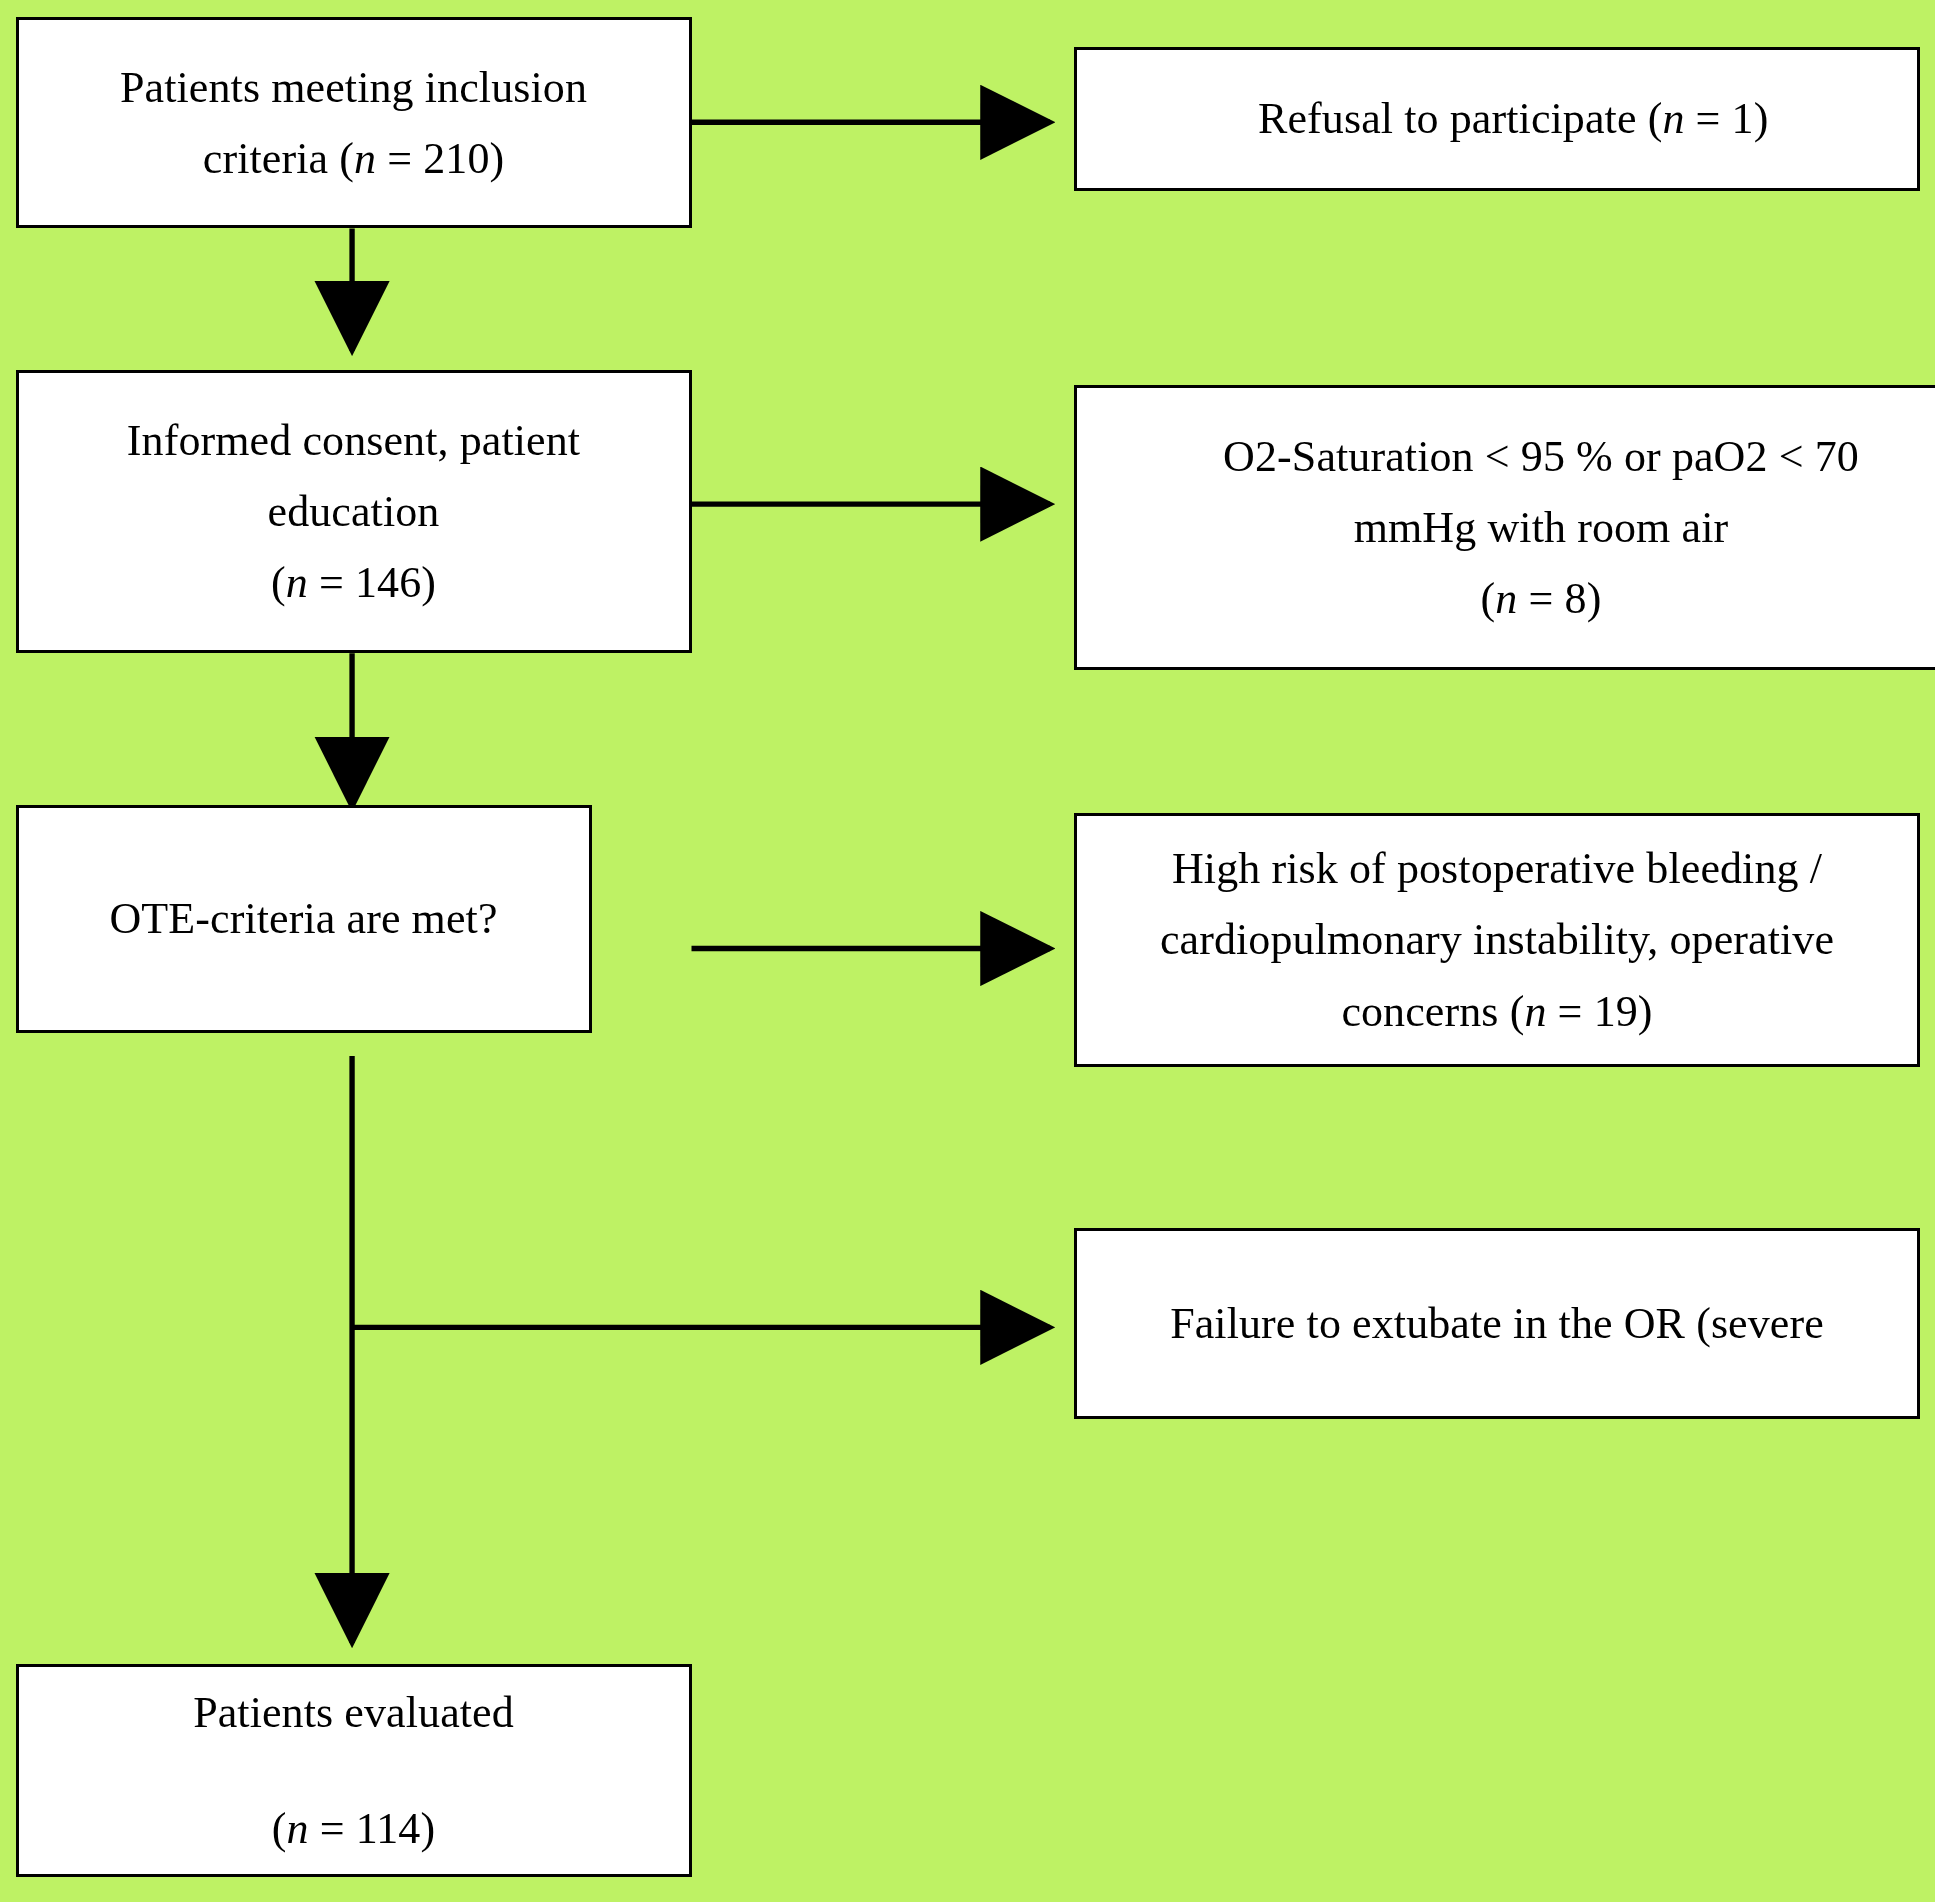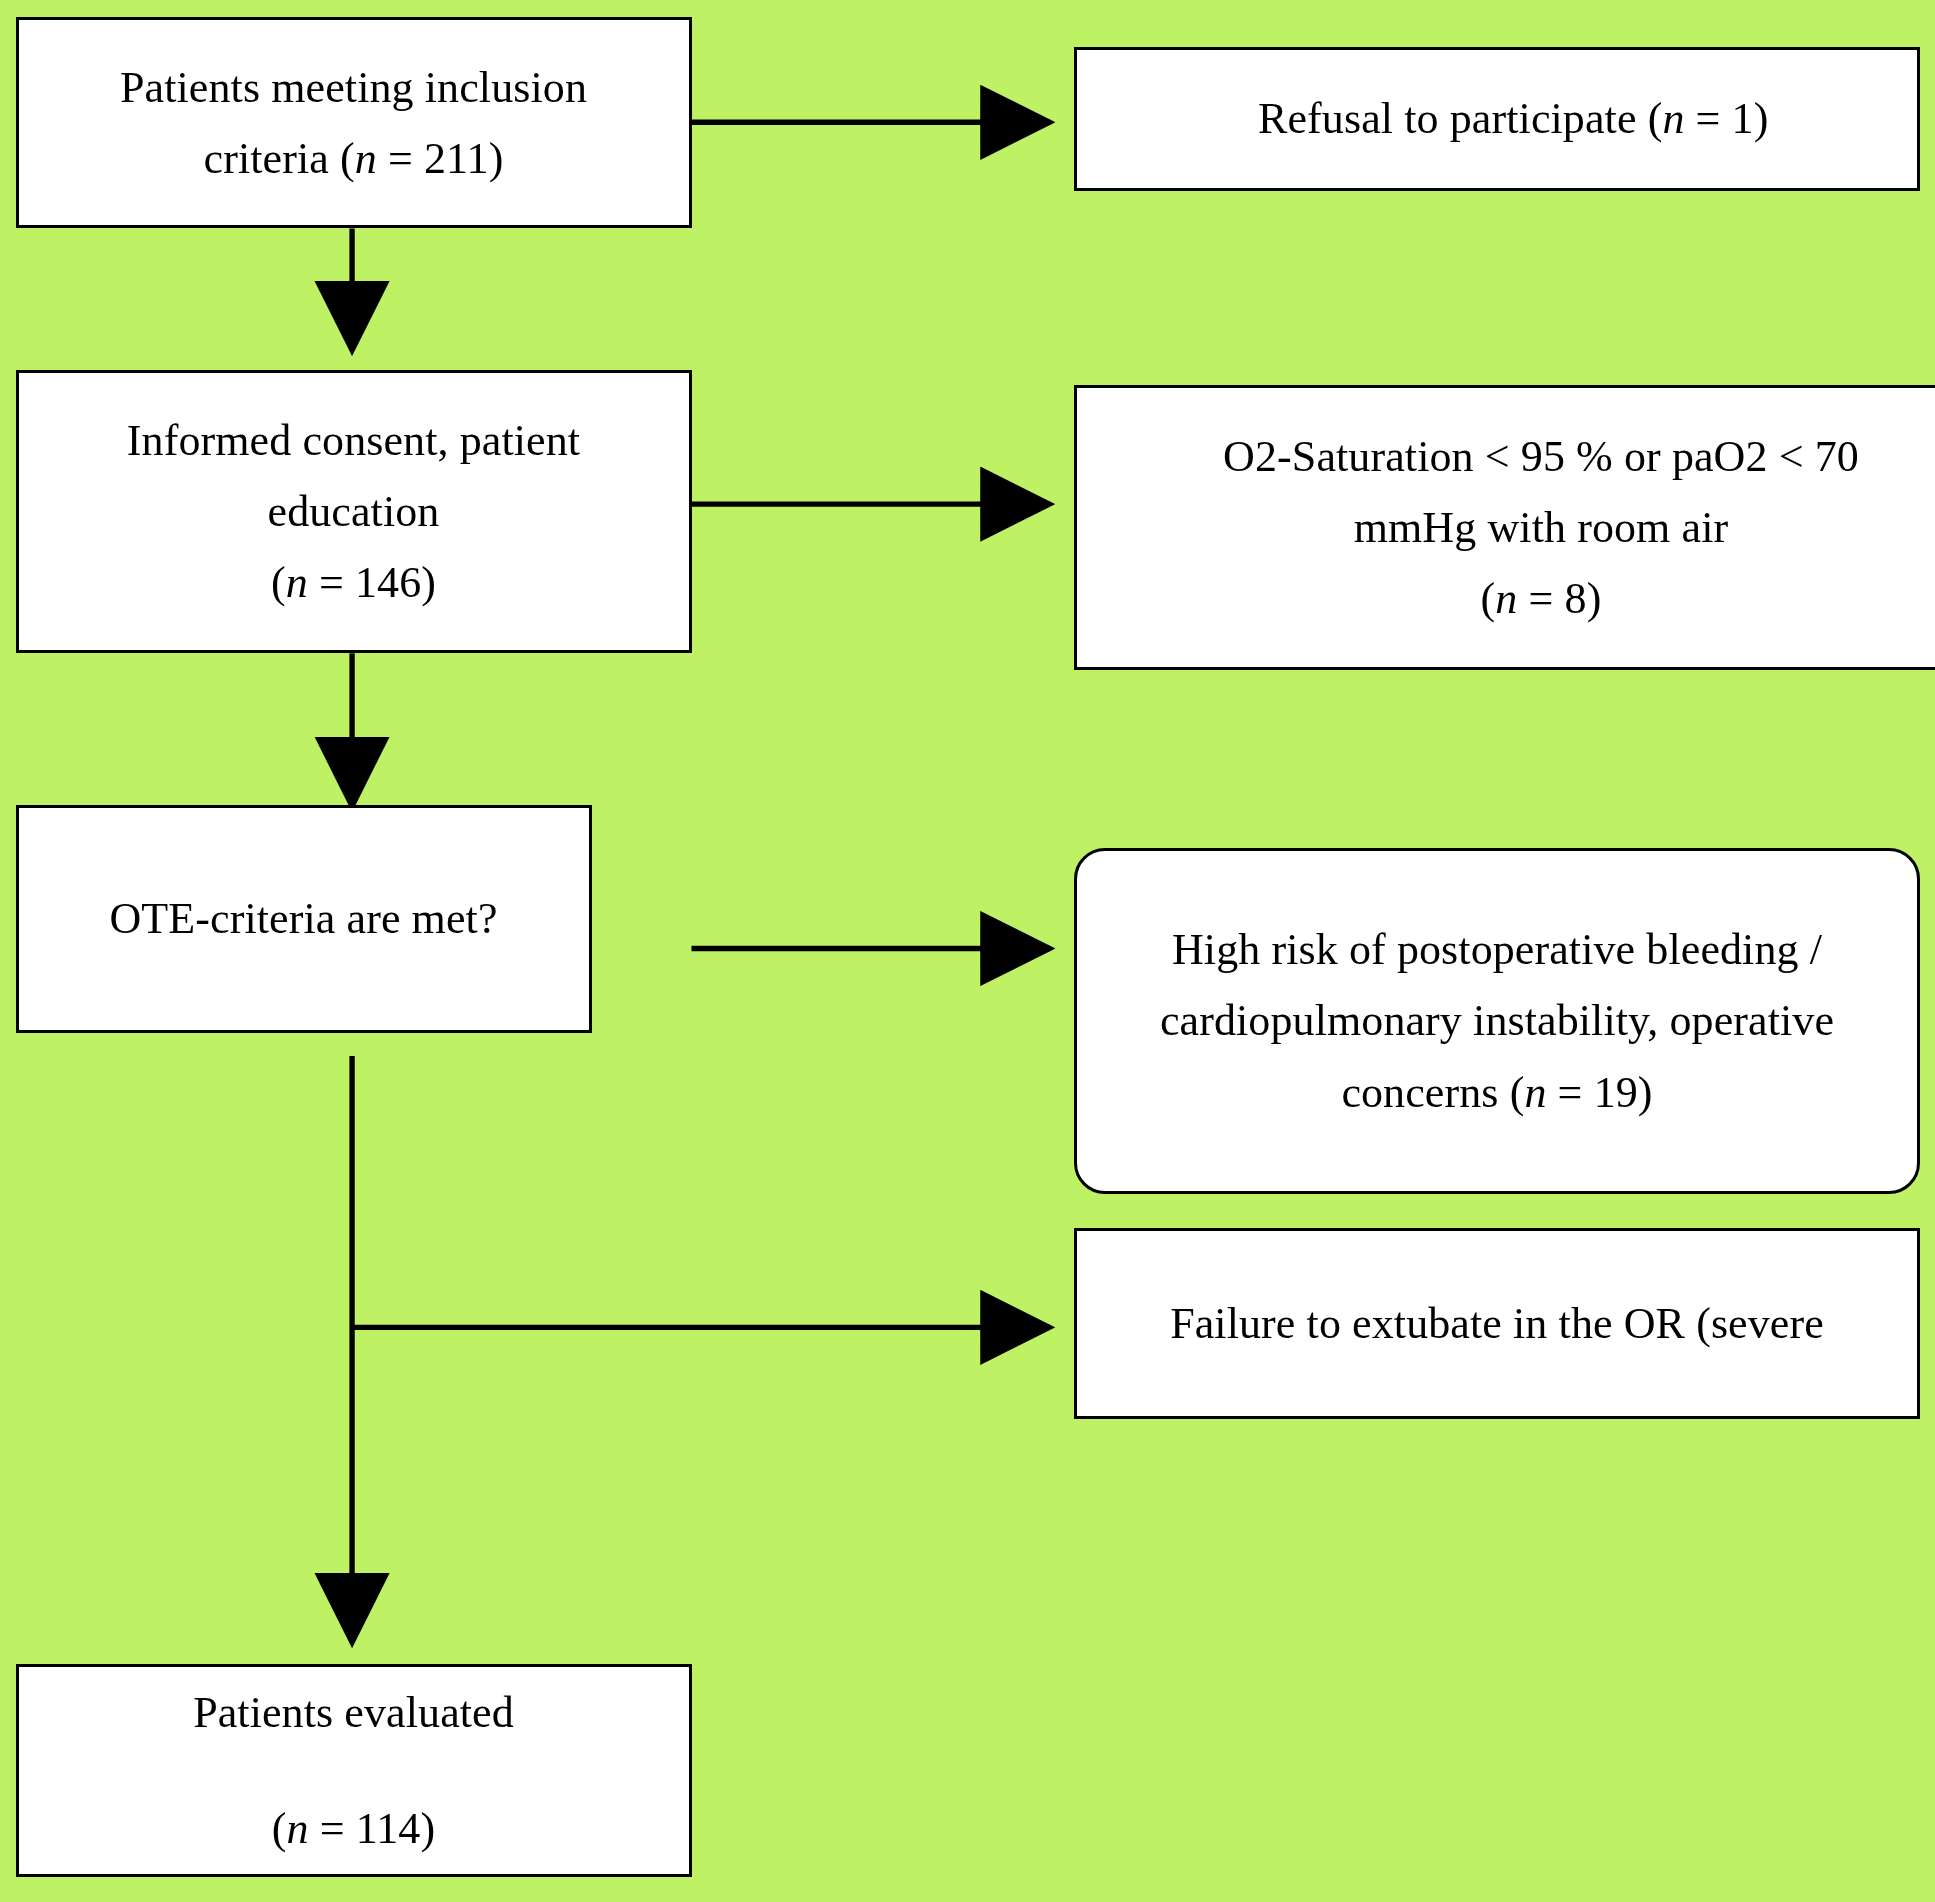--- a/index.html
+++ b/index.html
@@ -49,21 +49,21 @@
     height: 1903px;
     pointer-events: none;
   }
 
   
   #node-inclusion      { left: 15.5px;   top: 17.3px;   width: 676px; height: 211px; }
   #node-refusal        { left: 1074px; top: 47px;   width: 846px; height: 144px; padding-left: 48px; }
   #node-consent        { left: 15.5px;   top: 370px;  width: 676px; height: 283px; text-align: center; }
   #node-o2sat          { left: 1074px; top: 385px;  width: 934px; height: 285px; }
   #node-ote            { left: 15.5px;   top: 805px; width: 576px; height: 228px; }
-  #node-highrisk       { left: 1074px; top: 848px; width: 846px; height: 346px; border-radius: 31px; }
+  #node-highrisk       { left: 1074px; top: 813px; width: 846px; height: 254px; }
   #node-failure        { left: 1074px; top: 1228px; width: 846px; height: 191px; }
   #node-evaluated      { left: 15.5px;   top: 1664px; width: 676px; height: 213px; gap: 44px; }
 </style>
 </head>
 <body>
 
 <div id="flowchart">
 
   <svg class="connectors" viewBox="0 0 3245 3190" xmlns="http://www.w3.org/2000/svg">
     <defs>
@@ -99,21 +99,21 @@
       <line x1="590" y1="2225" x2="1760" y2="2225" stroke="#000000" stroke-width="9" marker-end="url(#arrow-right)"></line>
     </g>
 
     <g>
       <line x1="590" y1="1770" x2="590" y2="2754" stroke="#000000" stroke-width="9" marker-end="url(#arrow-down)"></line>
     </g>
   </svg>
 
   <div class="node" id="node-inclusion">
     <span class="line">Patients meeting inclusion</span>
-    <span class="line"><span>criteria (</span><span class="it">n</span><span> = 211)</span></span>
+    <span class="line"><span>criteria (</span><span class="it">n</span><span> = 210)</span></span>
   </div>
 
   <div class="node" id="node-refusal">
     <span class="line"><span>Refusal to participate (</span><span class="it">n</span><span> = 1)</span></span>
   </div>
 
   <div class="node" id="node-consent">
     <span class="line">Informed consent, patient</span>
     <span class="line">education</span>
     <span class="line"><span>(</span><span class="it">n</span><span> = 146)</span></span>

